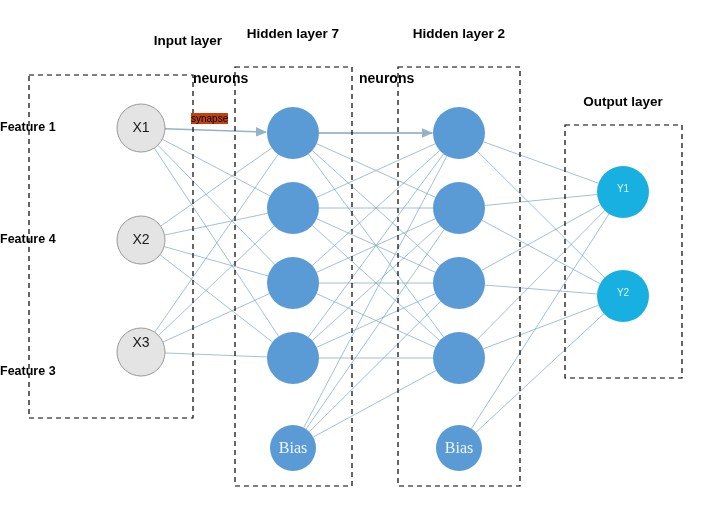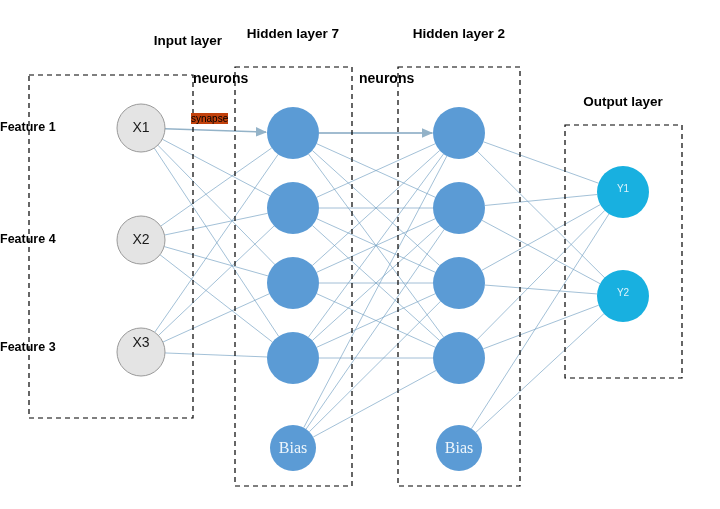--- a/index.html
+++ b/index.html
@@ -158,21 +158,21 @@
   <div class="layer-title" style="left:0;top:33px;width:222px;text-align:right;">Input layer</div>
   <div class="layer-title" style="left:193px;top:26px;width:200px;">Hidden layer 7</div>
   <div class="layer-title" style="left:359px;top:26px;width:200px;">Hidden layer 2</div>
   <div class="layer-title" style="left:523px;top:94px;width:200px;">Output layer</div>
 
   <div class="inner-title" style="left:193px;top:70px;width:200px;">neurons</div>
   <div class="inner-title" style="left:359px;top:70px;width:200px;">neurons</div>
 
   <div class="feature-label" style="left:0;top:120px;width:104px;">Feature 1</div>
   <div class="feature-label" style="left:0;top:232px;width:104px;">Feature 4</div>
-  <div class="feature-label" style="left:0;top:340px;width:104px;">Feature 3</div>
+  <div class="feature-label" style="left:0;top:364px;width:104px;">Feature 3</div>
 
   <div class="synapse-label" style="left:191px;top:113px;">synapse</div>
 
   <div id="node-labels">
       <div class="node-text input" style="left: 81px; top: 119px; width: 120px;">X1</div>
       <div class="node-text input" style="left: 81px; top: 231px; width: 120px;">X2</div>
       <div class="node-text input" style="left: 81px; top: 334px; width: 120px;">X3</div>
       <div class="node-text bias" style="left: 233px; top: 439px; width: 120px;">Bias</div>
       <div class="node-text bias" style="left: 399px; top: 439px; width: 120px;">Bias</div>
       <div class="node-text output" style="left: 563px; top: 183px; width: 120px;">Y1</div>

